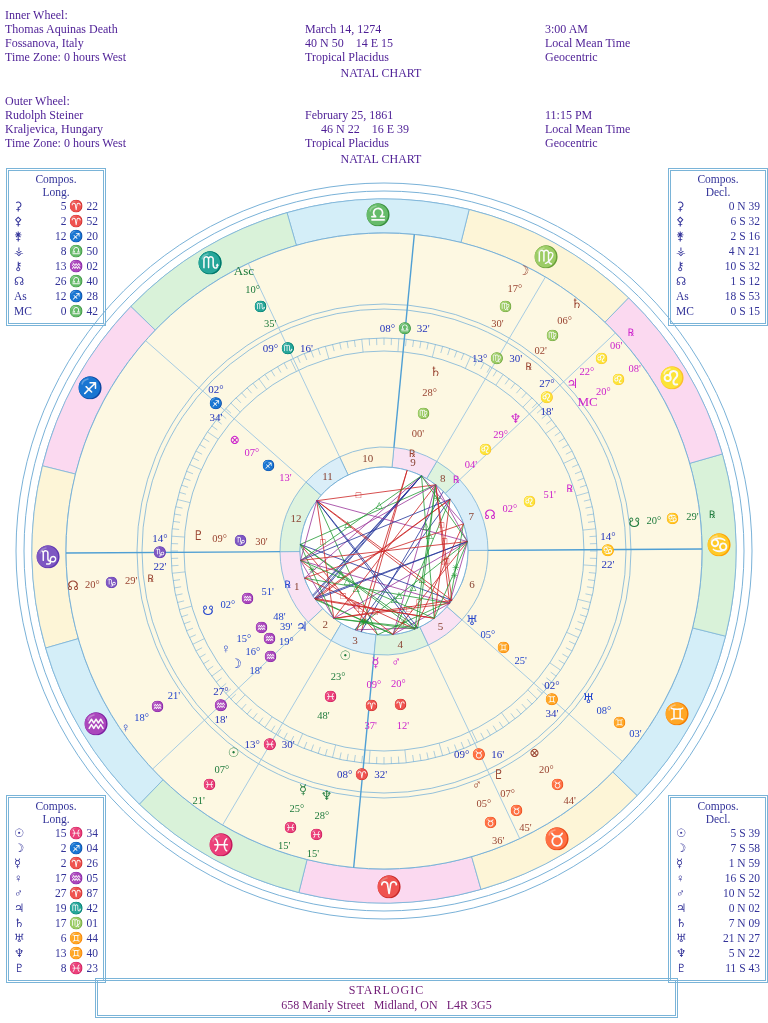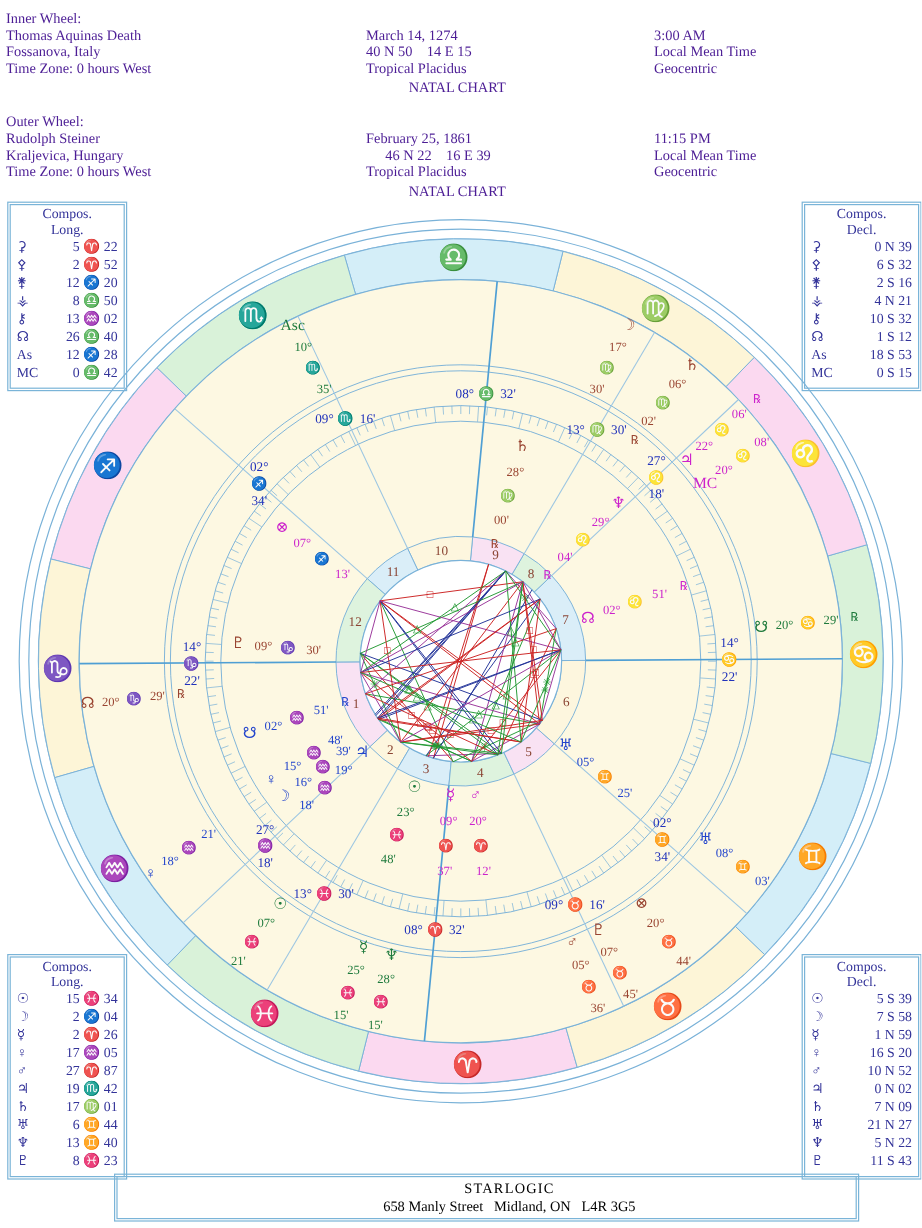--- a/index.html
+++ b/index.html
@@ -6,21 +6,21 @@
   #page{position:relative;width:768px;height:1023px;background:#ffffff;overflow:hidden;
         font-family:"Liberation Serif","DejaVu Serif",serif;color:#333399;}
   .hline{position:absolute;font-size:12px;white-space:pre;color:#4c1d95;}
   .ptable{position:absolute;width:88px;border:3px double #7ab4d8;background:#ffffff;
           font-size:11.5px;color:#333399;padding:2px 3px 4px 3px;}
   .ptitle{text-align:center;line-height:13px;}
   .trow{position:relative;height:15px;line-height:15px;}
   .tg{position:absolute;left:2px;font-size:11.5px;}
   .tv{position:absolute;right:2px;font-size:11.5px;white-space:pre;}
   #footerbox{position:absolute;left:95px;top:978px;width:577px;height:34px;
-             border:3px double #7ab4d8;text-align:center;color:#000000;padding-left:38px;}
+             border:3px double #7ab4d8;text-align:center;color:#701a75;}
   #footerbox .f1{font-size:12px;margin-top:2px;letter-spacing:1px;}
   #footerbox .f2{font-size:12px;white-space:pre;}
   svg text{font-family:"Liberation Serif","DejaVu Serif",serif;}
 </style>
 </head>
 <body>
 
 <div id="page">
   <div id="header">
       <div class="hline" style="left: 5px; top: 8px;">Inner Wheel:</div>

